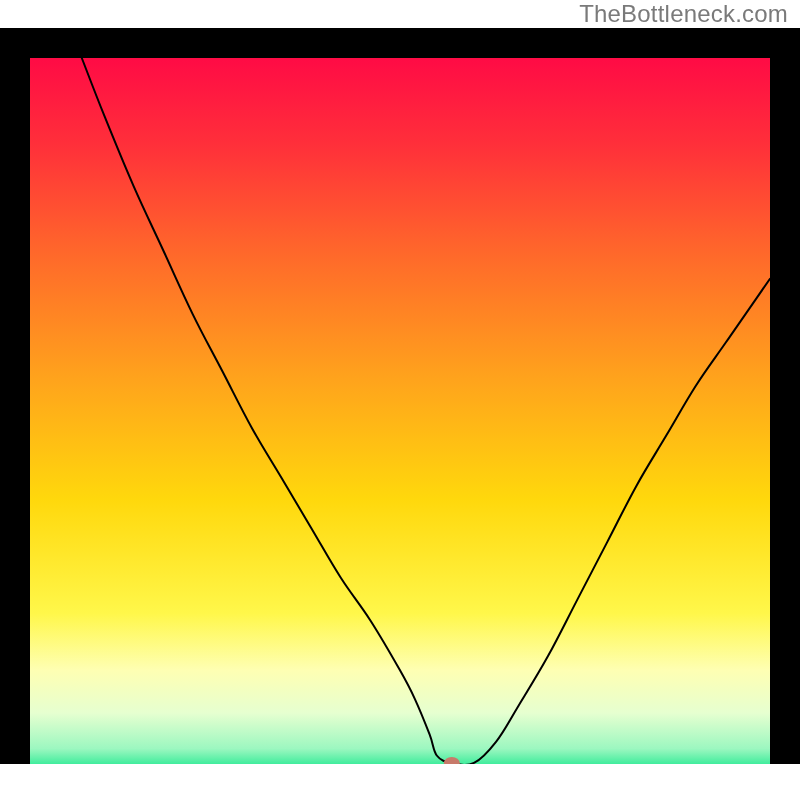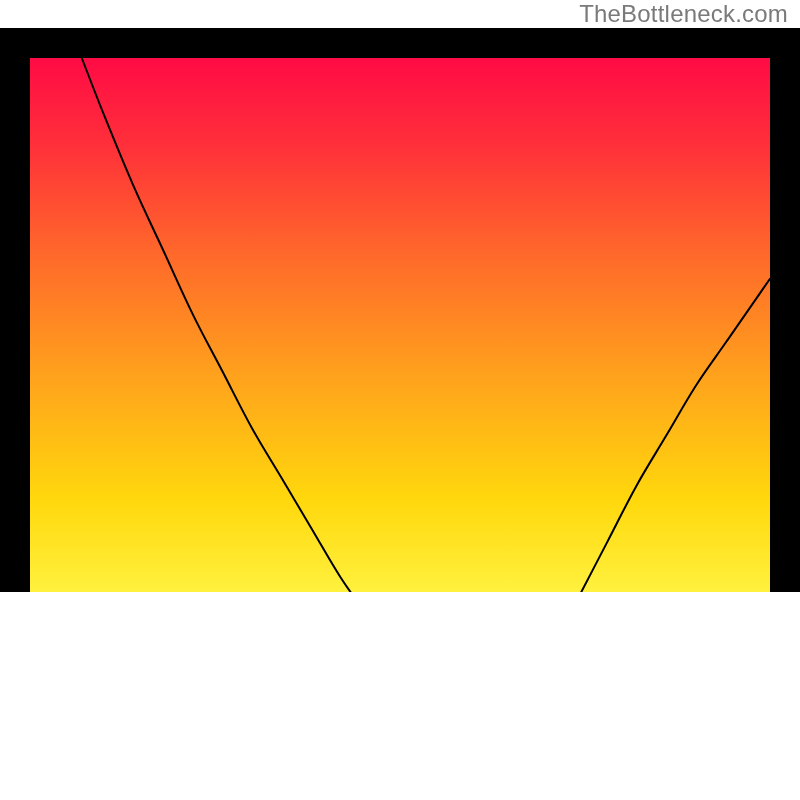--- a/index.html
+++ b/index.html
@@ -3,21 +3,21 @@
 <meta charset="utf-8">
 <style>
   body {
     margin: 0;
     padding: 0;
     background: #fff;
   }
   .wrap {
     position: relative;
     width: 800px;
-    height: 592px;
+    height: 764px;
     box-sizing: border-box;
   }
   .watermark {
     position: absolute;
     top: 0;
     right: 12px;
     font-family: Arial, Helvetica, sans-serif;
     font-size: 24px;
     color: #7a7a7a;
     font-weight: 500;

